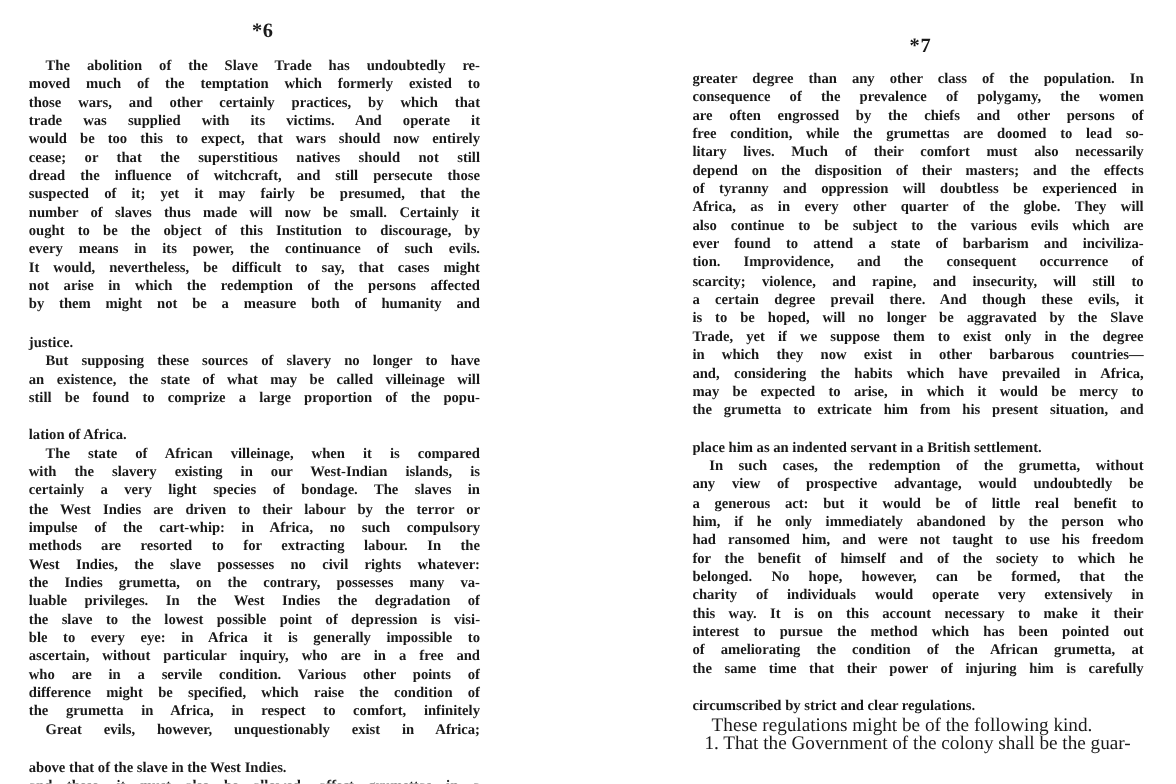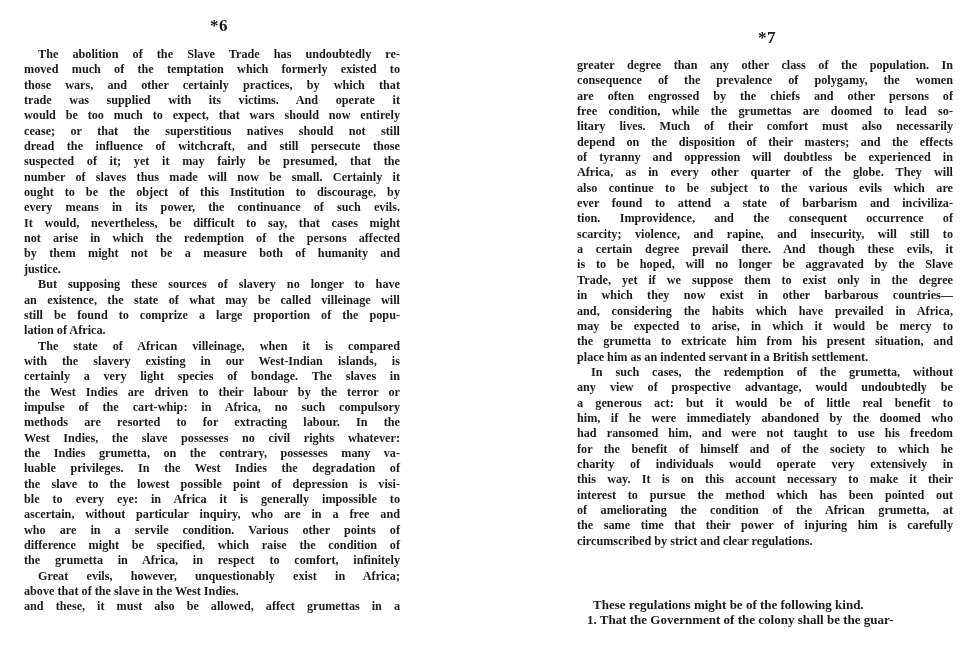--- a/index.html
+++ b/index.html
@@ -9,38 +9,38 @@
   #page-left  { left: 24px; width: 376px; }
   #page-right { left: 577px; width: 376px; }
   .page-number { position: absolute; font-size: 17px; font-weight: bold; letter-spacing: 0.5px; }
   #page-left .page-number  { left: 186px; top: 16px; }
   #page-right .page-number { left: 181px; top: 28px; }
   .body-text { position: absolute; left: 0; width: 376px; font-size: 12.2px; line-height: 15.35px;
                font-weight: bold; }
   #page-left .body-text  { top: 47px; }
   #page-right .body-text { top: 58px; }
   .line { display: block; white-space: nowrap; text-align: justify; text-align-last: justify; height: 15.35px; overflow: visible; }
-  .line.last { text-align-last: left; }
+  .line.last { text-align-last: left; margin-top: 16px; }
   .line.indent { padding-left: 14px; }
-  .regs { position: absolute; left: 0; width: 376px; font-size: 13px; line-height: 15.35px; font-weight: bold; top: 597px; }
+  .regs { position: absolute; left: 0; width: 376px; font-size: 16px; line-height: 15.35px; font-weight: normal; top: 597px; }
   .regs .line { text-align-last: left; }
   .regs .indent { padding-left: 16px; }
   .regs .num { padding-left: 10px; }
 </style>
 </head>
 <body>
 
 <div class="page" id="page-left">
   <div class="page-number">*6</div>
   <div class="body-text" id="left-body">
       <span class="line indent">The abolition of the Slave Trade has undoubtedly re-</span>
       <span class="line">moved much of the temptation which formerly existed to</span>
       <span class="line">those wars, and other certainly practices, by which that</span>
       <span class="line">trade was supplied with its victims.  And operate it</span>
-      <span class="line">would be too much to expect, that wars should now entirely</span>
+      <span class="line">would be too this to expect, that wars should now entirely</span>
       <span class="line">cease; or that the superstitious natives should not still</span>
       <span class="line">dread the influence of witchcraft, and still persecute those</span>
       <span class="line">suspected of it; yet it may fairly be presumed, that the</span>
       <span class="line">number of slaves thus made will now be small.  Certainly it</span>
       <span class="line">ought to be the object of this Institution to discourage, by</span>
       <span class="line">every means in its power, the continuance of such evils.</span>
       <span class="line">It would, nevertheless, be difficult to say, that cases might</span>
       <span class="line">not arise in which the redemption of the persons affected</span>
       <span class="line">by them might not be a measure both of humanity and</span>
       <span class="line last">justice.</span>
@@ -88,23 +88,24 @@
       <span class="line">is to be hoped, will no longer be aggravated by the Slave</span>
       <span class="line">Trade, yet if we suppose them to exist only in the degree</span>
       <span class="line">in which they now exist in other barbarous countries—</span>
       <span class="line">and, considering the habits which have prevailed in Africa,</span>
       <span class="line">may be expected to arise, in which it would be mercy to</span>
       <span class="line">the grumetta to extricate him from his present situation, and</span>
       <span class="line last">place him as an indented servant in a British settlement.</span>
       <span class="line indent">In such cases, the redemption of the grumetta, without</span>
       <span class="line">any view of prospective advantage, would undoubtedly be</span>
       <span class="line">a generous act: but it would be of little real benefit to</span>
-      <span class="line">him, if he were immediately abandoned by the doomed who</span>
+      <span class="line">him, if he only immediately abandoned by the person who</span>
       <span class="line">had ransomed him, and were not taught to use his freedom</span>
       <span class="line">for the benefit of himself and of the society to which he</span>
+      <span class="line">belonged.  No hope, however, can be formed, that the</span>
       <span class="line">charity of individuals would operate very extensively in</span>
       <span class="line">this way.  It is on this account necessary to make it their</span>
       <span class="line">interest to pursue the method which has been pointed out</span>
       <span class="line">of ameliorating the condition of the African grumetta, at</span>
       <span class="line">the same time that their power of injuring him is carefully</span>
       <span class="line last">circumscribed by strict and clear regulations.</span>
     </div>
   <div class="regs">
     <span class="line indent">These regulations might be of the following kind.</span>
     <span class="line num">1. That the Government of the colony shall be the guar-</span>

